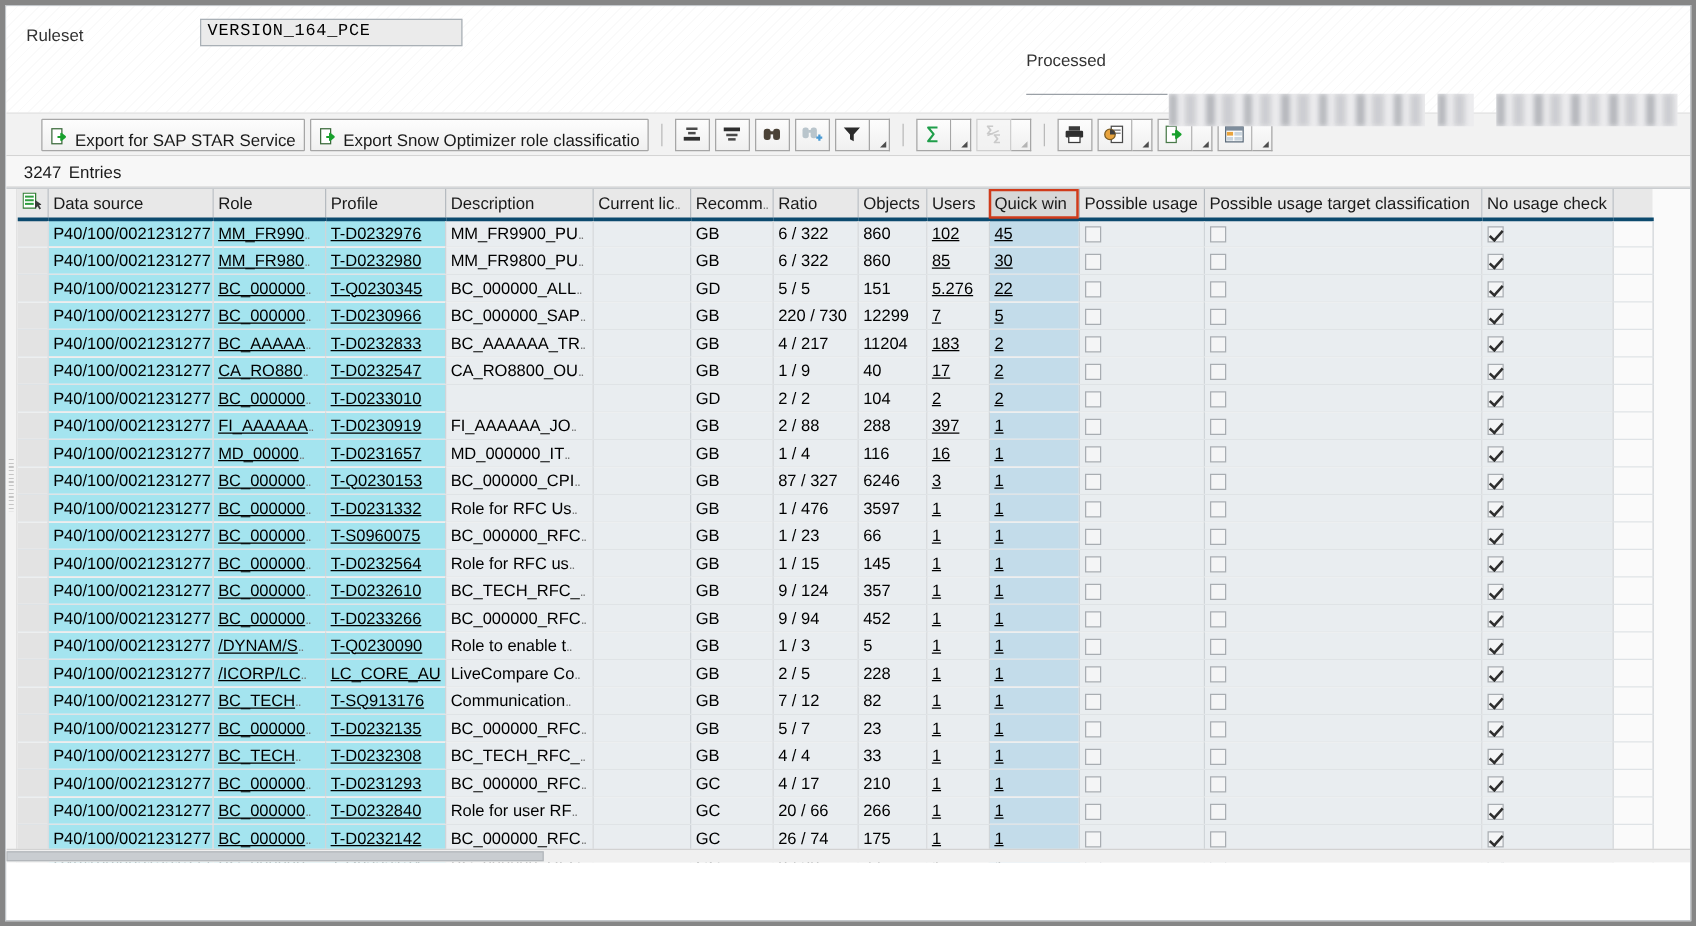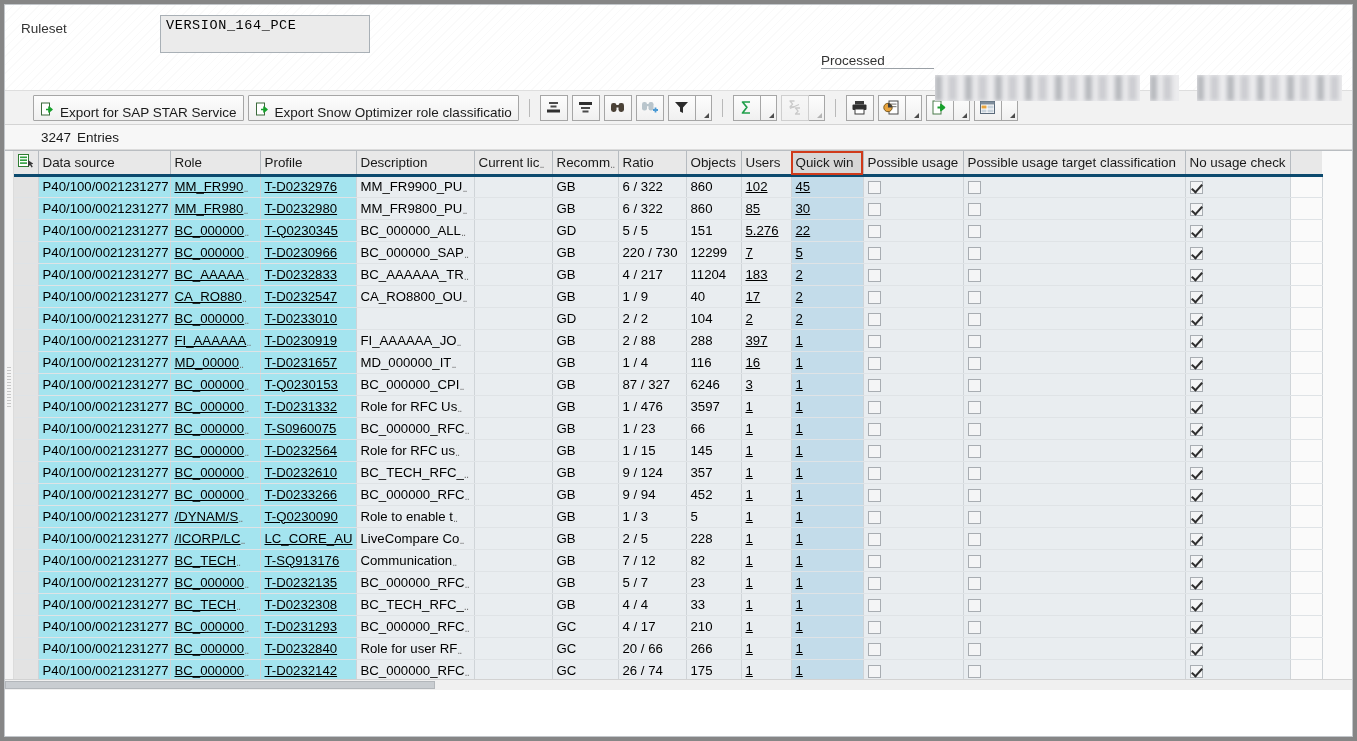--- a/index.html
+++ b/index.html
@@ -44,34 +44,34 @@
         rgba(0,0,0,0.018) 0px, rgba(0,0,0,0.018) 1px,
         rgba(0,0,0,0) 1px, rgba(0,0,0,0) 6px);
     border-bottom: 1px solid #dedede;
   }
   .ruleset-label {
     position: absolute; left: 16px; top: 16px;
     font-size: 13.5px; color: #333;
   }
   .ruleset-input {
     position: absolute; left: 155px; top: 10px;
-    width: 210px; height: 38px;
+    width: 210px; height: 22px;
     background: #ebebeb;
     border: 1px solid #a9b0b6;
     font-family: "Liberation Mono", monospace;
     font-size: 13.5px;
     color: #000;
     padding: 0 5px;
     line-height: 20px;
     letter-spacing: .6px;
   }
   .processed-label {
-    position: absolute; left: 816px; top: 48px;
+    position: absolute; left: 816px; top: 36px;
     font-size: 13.5px; color: #333;
-    padding-bottom: 0;
+    padding-bottom: 19px;
     border-bottom: 1px solid #9aa0a6;
     width: 113px;
   }
   .redact {
     position: absolute;
     background: #ececee;
     overflow: hidden;
   }
   .redact::before {
     content: "";
@@ -148,21 +148,21 @@
     margin: 0 6px;
   }
 
   
   .entries-bar {
     height: 25px;
     background: #f7f7f7;
     border-bottom: 1px solid #dcdcdc;
     display: flex;
     align-items: center;
-    padding-left: 36px;
+    padding-left: 14px;
     font-size: 13.5px;
     color: #1a1a1a;
     gap: 6px;
   }
 
   
   .grid-wrap {
     position: relative;
     height: 540px;
     background: #fafafa;

